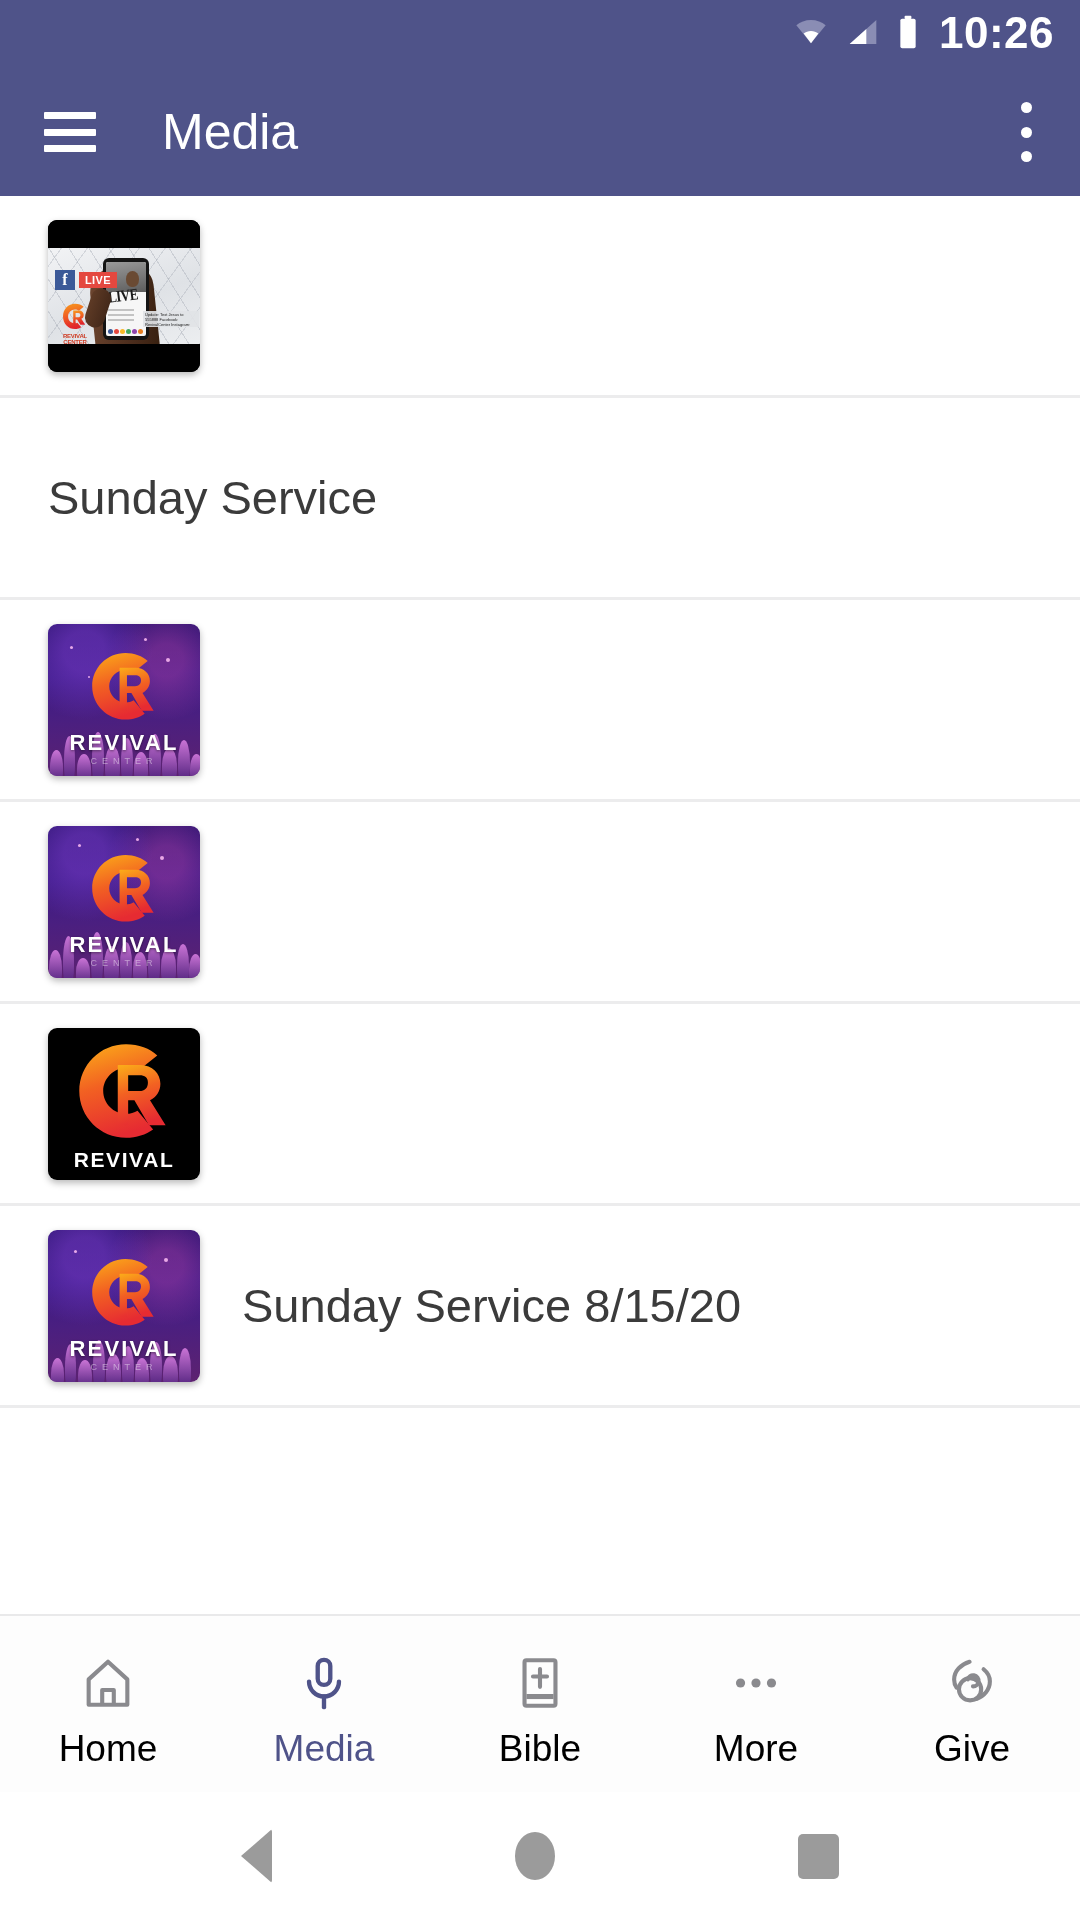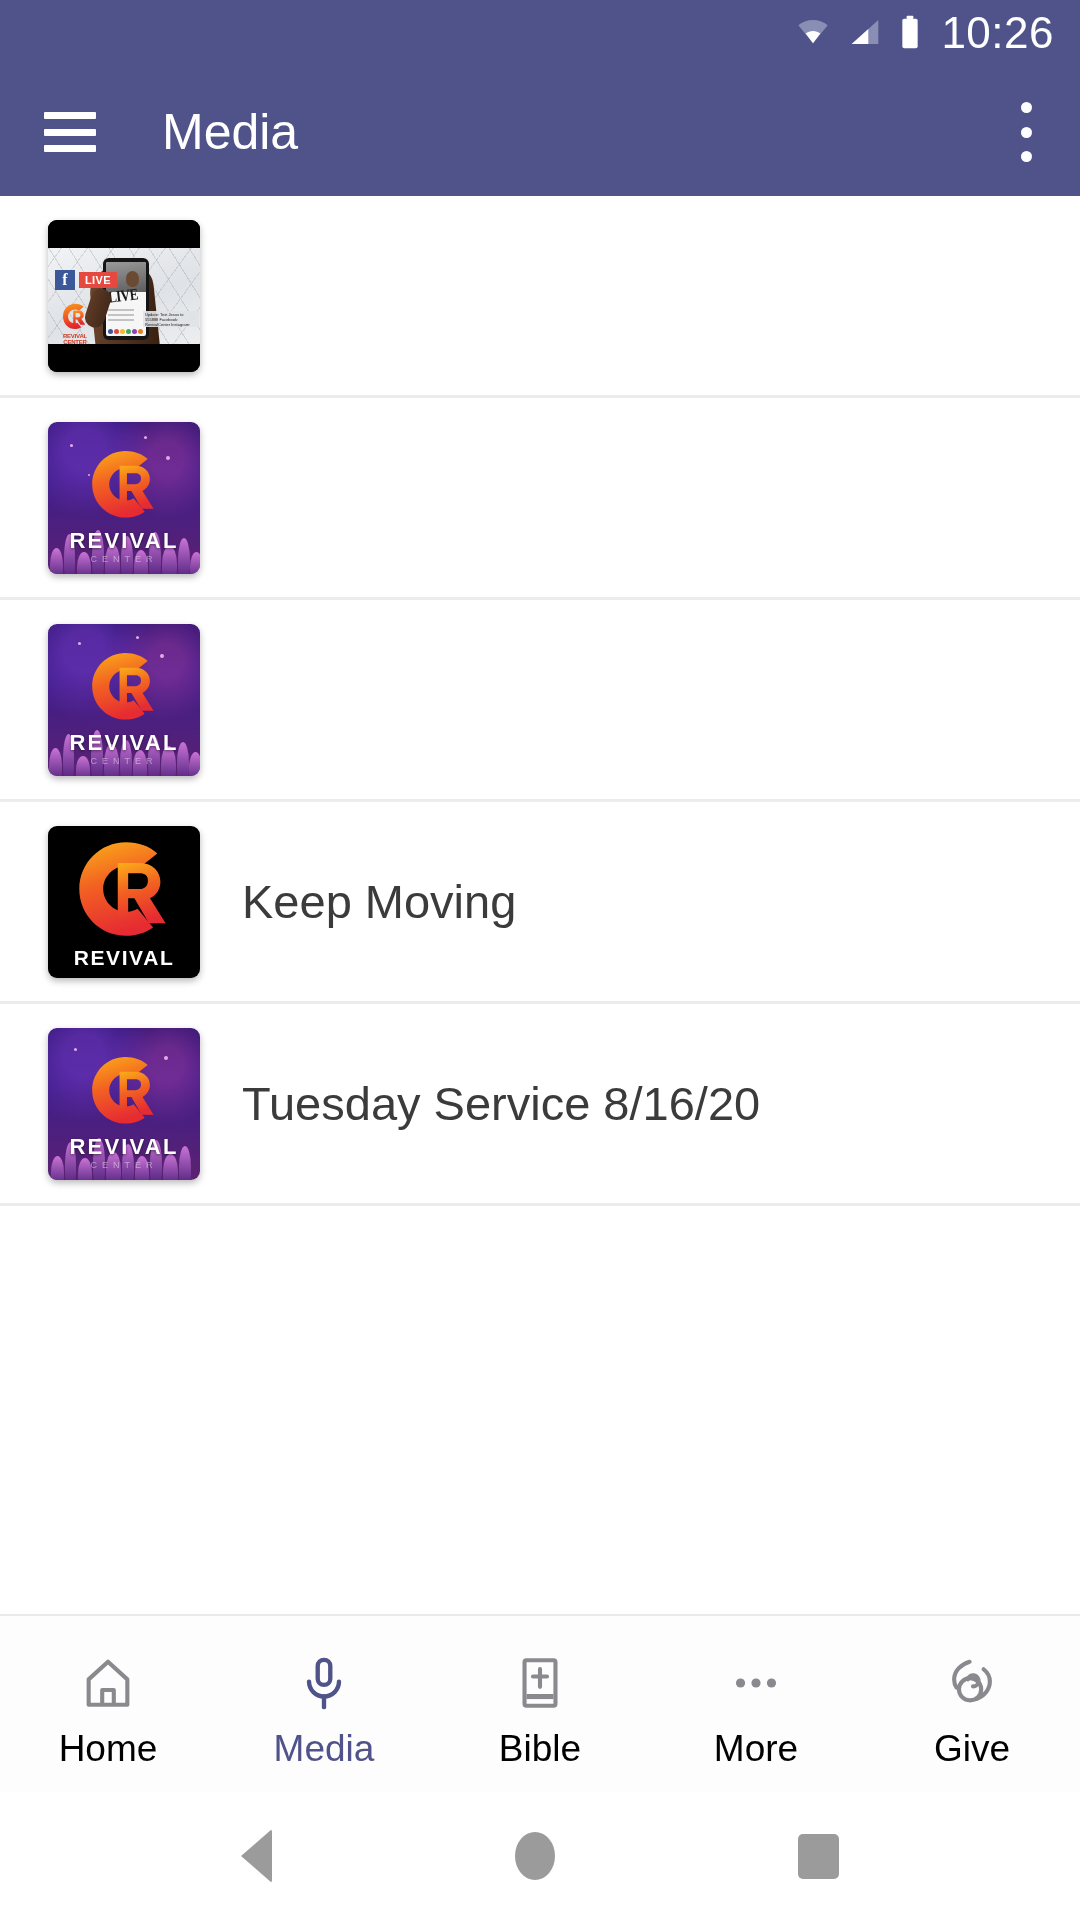--- a/index.html
+++ b/index.html
@@ -32,20 +32,21 @@
     flex: 0 0 auto;
   }
   .status-icons { display: flex; align-items: center; gap: 14px; }
   .status-time {
     color: #ffffff;
     font-size: 44px;
     letter-spacing: 0.5px;
     margin-left: 18px;
     line-height: 1;
     padding-bottom: 3px;
+    font-weight: bold;
   }
 
   
   .app-bar {
     height: 128px;
     background: #4F5389;
     display: flex;
     align-items: center;
     padding: 0 30px 0 44px;
     flex: 0 0 auto;
@@ -411,20 +412,23 @@
               </div>
             </div>
           </div>
           <div class="fb-thumb-finger"></div>
           <div class="fb-caption">Update: Text Jesus to 555888 Facebook: RevivalCenter Instagram: @Revival_center</div>
         </div>
         <div class="letterbox-bot"></div>
       </div>
     </div>
 
+    <div class="media-row no-thumb">
+      <div class="row-title">Sunday Service</div>
+    </div>
 
     <div class="media-row">
       <div class="thumb thumb-revival">
         <span class="sparkle" style="left:22px;top:22px;width:3px;height:3px"></span>
         <span class="sparkle" style="left:118px;top:34px;width:4px;height:4px"></span>
         <span class="sparkle" style="left:96px;top:14px;width:3px;height:3px"></span>
         <span class="sparkle" style="left:40px;top:52px;width:2px;height:2px"></span>
         <div class="rev-logo">
           <span class="rmark">
             <svg width="74" height="74" viewBox="0 0 100 100">
@@ -508,21 +512,20 @@
                 <stop offset="45%" stop-color="#F26122"></stop>
                 <stop offset="100%" stop-color="#E62B32"></stop>
               </linearGradient>
             </defs>
             <path d="M52 4C27 4 7 24 7 49s20 45 45 45c10 0 19-3 26-8L63 68c-3 2-7 3-11 3-12 0-22-10-22-22s10-22 22-22c4 0 8 1 11 3l19-15C75 8 64 4 52 4z" fill="url(#gbk)"></path>
             <path d="M44 24h22c11 0 19 8 19 18 0 7-4 13-10 16l15 24H74L60 58h-6v24H44V24zm10 10v15h11c5 0 8-3 8-8s-3-7-8-7H54z" fill="url(#gbk)"></path>
           </svg>
         </span>
         <div class="bk-word">REVIVAL</div>
       </div>
-      <div class="row-title">Keep Moving</div>
     </div>
 
     <div class="media-row">
       <div class="thumb thumb-revival">
         <span class="sparkle" style="left:26px;top:20px;width:3px;height:3px"></span>
         <span class="sparkle" style="left:116px;top:28px;width:4px;height:4px"></span>
         <div class="rev-logo">
           <span class="rmark">
             <svg width="74" height="74" viewBox="0 0 100 100">
               <defs>
@@ -546,21 +549,21 @@
           <i style="left:30px; width:14px; height:30px;"></i>
           <i style="left:45px; width:12px; height:50px;"></i>
           <i style="left:58px; width:15px; height:36px;"></i>
           <i style="left:74px; width:12px; height:44px;"></i>
           <i style="left:87px; width:14px; height:32px;"></i>
           <i style="left:102px;width:12px; height:48px;"></i>
           <i style="left:115px;width:15px; height:34px;"></i>
           <i style="left:131px;width:12px; height:42px;"></i>
         </div>
       </div>
-      <div class="row-title">Tuesday Service 8/16/20</div>
+      <div class="row-title">Sunday Service 8/15/20</div>
     </div>
 
   </div>
 
   <div class="bottom-nav">
 
     <div class="nav-item">
       <span class="nav-icon">
         <svg width="58" height="58" viewBox="0 0 24 24" fill="none" stroke="#8A8A8E" stroke-width="1.7" stroke-linejoin="round">
           <path d="M4 10.5 12 3.2l8 7.3V21H4V10.5z"></path>

